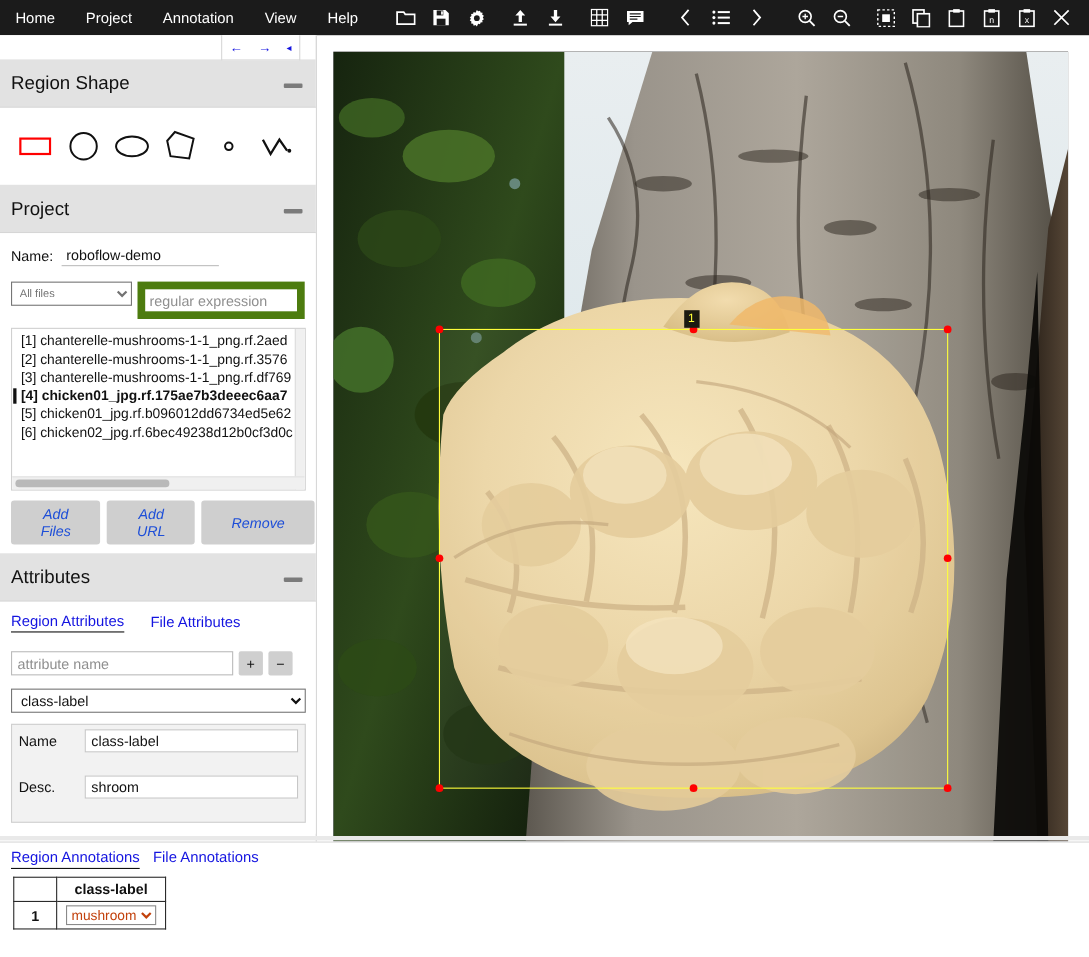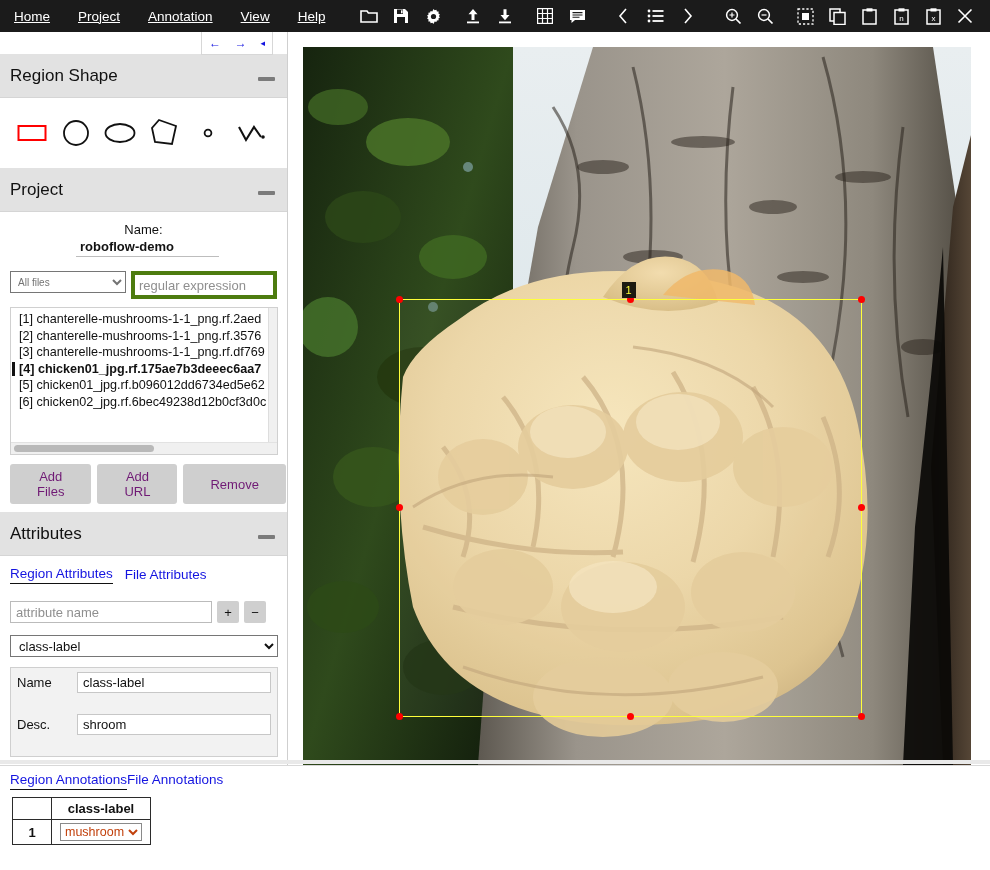--- a/index.html
+++ b/index.html
@@ -1,63 +1,63 @@
 <!DOCTYPE html>
 <html><head>
 <meta charset="utf-8">
 <style>
   html,body{margin:0;padding:0;}
   body{width:990px;height:870px;background:#fff;font-family:"Liberation Sans",sans-serif;overflow:hidden;}
   #app{position:relative;width:990px;height:870px;}
 
   
   .menubar{position:absolute;left:0;top:0;width:990px;height:32px;background:#1b1b1b;color:#fff;display:flex;align-items:center;}
-  .menu-item{color:#fff;font-size:13.5px;padding:0 0;margin-right:0;cursor:default;text-decoration:underline;}
+  .menu-item{color:#fff;font-size:13.5px;padding:0 0;margin-right:0;cursor:default;}
   .menu-list{display:flex;align-items:center;}
   .menu-list .menu-item{padding:6px 14px;}
   .tool-group{display:flex;align-items:center;}
   .tool-btn{width:26px;height:26px;display:flex;align-items:center;justify-content:center;margin:0 3px;cursor:default;}
   .tool-btn svg{display:block;}
   .gap{width:14px;}
   .gap-s{width:8px;}
 
   
   .leftpanel{position:absolute;left:0;top:32px;width:288px;height:738px;background:#fff;border-right:1px solid #cfcfcf;box-sizing:border-box;}
   .navbox{position:absolute;right:14px;top:0;width:70px;height:22px;border:1px solid #d7d7d7;border-top:none;background:#fff;display:flex;align-items:center;justify-content:space-around;}
   .navbox span{color:#1414e0;font-size:12px;line-height:1;}
   .section-head{height:44px;background:#e2e2e2;display:flex;align-items:center;justify-content:space-between;padding:0 12px 0 10px;box-sizing:border-box;border-bottom:1px solid #d5d5d5;}
   .section-title{font-size:17px;color:#111;}
   .minus{display:inline-block;width:17px;height:4px;background:#7b7b7b;border-radius:1px;}
 
   .shapes{height:70px;display:flex;align-items:center;padding-left:10px;gap:0;background:#fff;}
   .shape{width:44px;height:44px;display:flex;align-items:center;justify-content:center;cursor:default;}
 
   .project-body{background:#fff;padding:10px 10px 8px 10px;box-sizing:border-box;}
-  .row{display:flex;align-items:center;flex-direction:column;}
+  .row{display:flex;align-items:center;}
   .lbl{font-size:13px;color:#111;}
-  .name-underline{margin-left:8px;border:none;border-bottom:1px solid #bdbdbd;width:135px;font-size:13px;font-family:"Liberation Sans",sans-serif;padding:2px 4px;outline:none;background:transparent;color:#111;font-weight:bold;}
+  .name-underline{margin-left:8px;border:none;border-bottom:1px solid #bdbdbd;width:135px;font-size:13px;font-family:"Liberation Sans",sans-serif;padding:2px 4px;outline:none;background:transparent;color:#111;}
   .filterrow{display:flex;margin-top:14px;}
   .sel-allfiles{width:132px;height:22px;font-size:10px;font-family:"Liberation Sans",sans-serif;border:1px solid #767676;background:#fff;color:#737373;padding-left:3px;}
-  .regex{margin-left:5px;width:130px;height:20px;border:4px solid #4d7c0f;font-size:13px;font-family:"Liberation Sans",sans-serif;padding:0 4px;color:#111;outline:none;}
+  .regex{margin-left:5px;width:130px;height:20px;border:7px solid #4d7c0f;font-size:13px;font-family:"Liberation Sans",sans-serif;padding:0 4px;color:#111;outline:none;}
   .regex::placeholder{color:#8f8f8f;}
 
   .filelist{margin-top:8px;width:268px;height:148px;border:1px solid #d0d0d0;background:#fff;box-sizing:border-box;position:relative;overflow:hidden;}
   .filelist-inner{padding:3px 0 0 0;}
   .fileitem{font-size:12.6px;color:#111;line-height:16.5px;white-space:nowrap;padding-left:8px;position:relative;overflow:hidden;cursor:default;}
   .fileitem.sel{font-weight:bold;}
   .fileitem.sel:before{content:"";position:absolute;left:1px;top:1px;width:3px;height:14px;background:#111;}
   .vscroll{position:absolute;right:0;top:0;width:8px;height:148px;background:#f0f0f0;border-left:1px solid #ddd;}
   .hscrollwrap{position:absolute;left:0;bottom:0;width:100%;height:11px;background:#f0f0f0;border-top:1px solid #e2e2e2;}
   .hscroll{position:absolute;left:3px;top:2px;width:140px;height:7px;background:#b9b9b9;border-radius:4px;}
 
   .btnrow{margin-top:9px;display:flex;gap:6px;}
-  .gbtn{background:#cfcfcf;border:none;border-radius:3px;font-size:13px;font-family:"Liberation Sans",sans-serif;color:#701a75;padding:5px 27px;cursor:default;}
+  .gbtn{background:#cfcfcf;border:none;border-radius:3px;font-size:13px;font-family:"Liberation Sans",sans-serif;color:#1d4ed8;padding:5px 27px;cursor:default;font-style:italic;}
 
   .attr-body{background:#fff;padding:10px;box-sizing:border-box;}
-  .tabs{display:flex;gap:12px;align-items:flex-end;}
+  .tabs{display:flex;gap:24px;align-items:flex-end;}
   .tab{color:#1414e0;font-size:13.5px;cursor:default;padding-bottom:2px;}
   .tab.active{border-bottom:1.5px solid #111;}
   .attrnamerow{display:flex;align-items:center;margin-top:17px;gap:5px;}
   .attrname{width:190px;height:20px;border:1px solid #bbb;font-size:13px;font-family:"Liberation Sans",sans-serif;padding:0 5px;outline:none;color:#14532d;}
   .attrname::placeholder{color:#8f8f8f;}
   .sqbtn{width:22px;height:22px;background:#cfcfcf;border:none;border-radius:2px;font-size:13px;line-height:1;color:#111;cursor:default;}
   .attrsel{margin-top:12px;width:268px;height:22px;font-size:13px;font-family:"Liberation Sans",sans-serif;border:1px solid #767676;background:#fff;color:#111;padding-left:4px;}
   .attrtable{margin-top:10px;width:268px;border:1px solid #cfcfcf;background:#f2f2f2;box-sizing:border-box;padding:4px 6px 0 6px;}
   .atrow{display:flex;align-items:center;margin-bottom:21px;}
   .atlbl{width:60px;font-size:13px;color:#111;}
@@ -65,21 +65,21 @@
 
   
   .canvaswrap{position:absolute;left:303px;top:47px;width:668px;height:718px;overflow:hidden;background:#000;}
   .photo{position:absolute;left:0;top:0;width:668px;height:718px;}
   .bbox{position:absolute;border:1.5px solid #ffff3a;box-sizing:border-box;background:rgba(255,255,255,0.04);}
   .handle{position:absolute;width:7px;height:7px;background:#ff0000;border-radius:50%;}
   .rid{position:absolute;background:#1c1a11;color:#ffff3a;font-size:11px;line-height:14px;padding:1px 4px;font-family:"Liberation Sans",sans-serif;}
 
   
   .bottompanel{position:absolute;left:0;top:765px;width:990px;height:105px;background:#fff;border-top:1px solid #d8d8d8;}
-  .btabs{display:flex;padding:6px 0 0 10px;}
+  .btabs{display:flex;gap:12px;padding:6px 0 0 10px;}
   .anntable{margin:7px 0 0 12px;border-collapse:collapse;}
   .anntable td,.anntable th{border:1px solid #2b2b2b;padding:3px 8px;font-size:13px;color:#111;text-align:center;font-family:"Liberation Sans",sans-serif;}
   .anntable th{font-weight:bold;}
   .anntable td.idx{font-weight:bold;width:22px;}
   .cellsel{font-size:12.5px;font-family:Liberation Sans, sans-serif;border:1px solid #8a8a8a;background:#fff;color:#c2410c;}
   .divider-top{position:absolute;left:0;top:760px;width:990px;height:4px;background:#e9e9e9;}
 </style>
 </head>
 <body>
 

